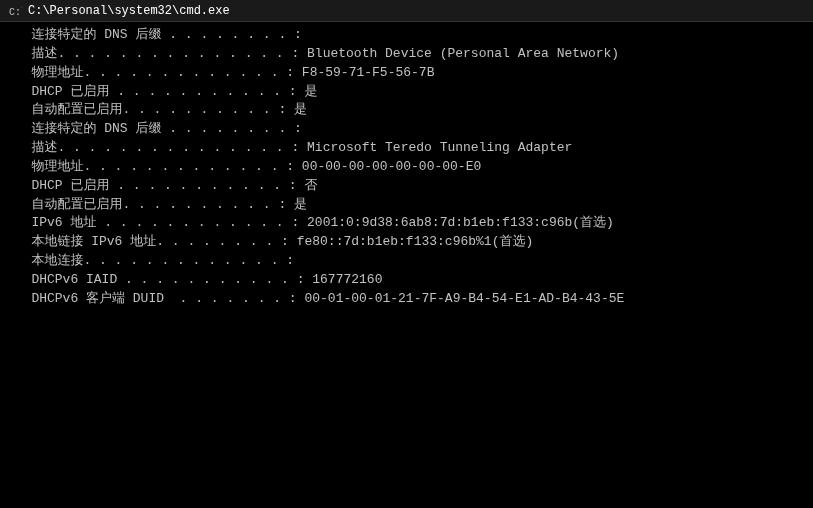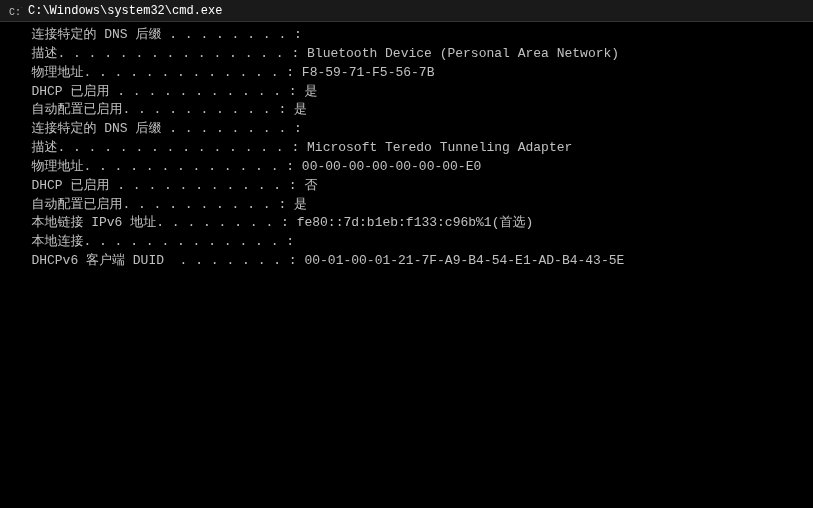--- a/index.html
+++ b/index.html
@@ -53,33 +53,35 @@
 </head>
 <body>
 
 <div class="title-bar">
   <div class="title-bar-icon">
     <svg width="14" height="14" viewBox="0 0 14 14">
       <rect width="14" height="14" fill="#1a1a1a"></rect>
       <text x="1" y="11" font-size="10" fill="#c0c0c0" font-family="Courier New">C:\</text>
     </svg>
   </div>
-  <span class="title-bar-text">C:\Windows\system32\cmd.exe</span>
+  <span class="title-bar-text">C:\Personal\system32\cmd.exe</span>
 </div>
 
 <div class="terminal-body">
 <span class="line">   连接特定的 DNS 后缀 . . . . . . . . :</span>
     <span class="line">   描述. . . . . . . . . . . . . . . : Bluetooth Device (Personal Area Network)</span>
     <span class="line">   物理地址. . . . . . . . . . . . . : F8-59-71-F5-56-7B</span>
     <span class="line">   DHCP 已启用 . . . . . . . . . . . : 是</span>
     <span class="line">   自动配置已启用. . . . . . . . . . : 是</span>
     <span class="line"></span>
     <span class="line"></span>
     <span class="line">   连接特定的 DNS 后缀 . . . . . . . . :</span>
     <span class="line">   描述. . . . . . . . . . . . . . . : Microsoft Teredo Tunneling Adapter</span>
     <span class="line">   物理地址. . . . . . . . . . . . . : 00-00-00-00-00-00-00-E0</span>
     <span class="line">   DHCP 已启用 . . . . . . . . . . . : 否</span>
     <span class="line">   自动配置已启用. . . . . . . . . . : 是</span>
+    <span class="line">   IPv6 地址 . . . . . . . . . . . . : 2001:0:9d38:6ab8:7d:b1eb:f133:c96b(首选)</span>
     <span class="line">   本地链接 IPv6 地址. . . . . . . . : fe80::7d:b1eb:f133:c96b%1(首选)</span>
     <span class="line">   本地连接. . . . . . . . . . . . . :</span>
+    <span class="line">   DHCPv6 IAID . . . . . . . . . . . : 167772160</span>
     <span class="line">   DHCPv6 客户端 DUID  . . . . . . . : 00-01-00-01-21-7F-A9-B4-54-E1-AD-B4-43-5E</span>
     <span class="line"></span>
   </div>
 
 </body></html>

